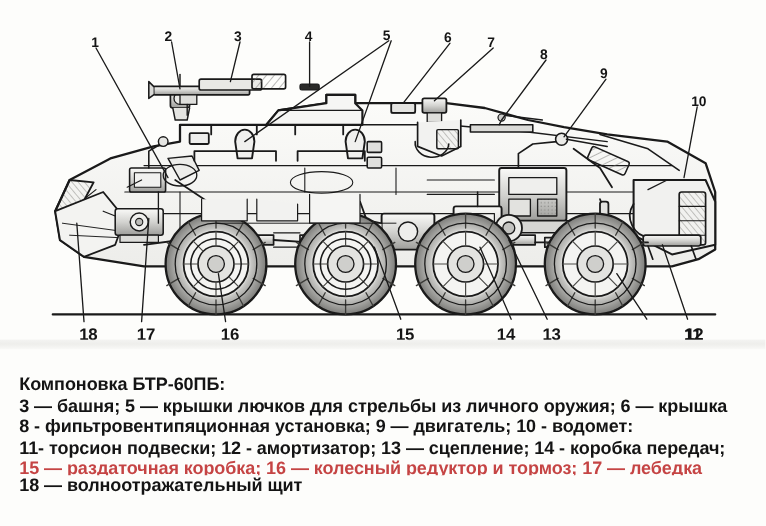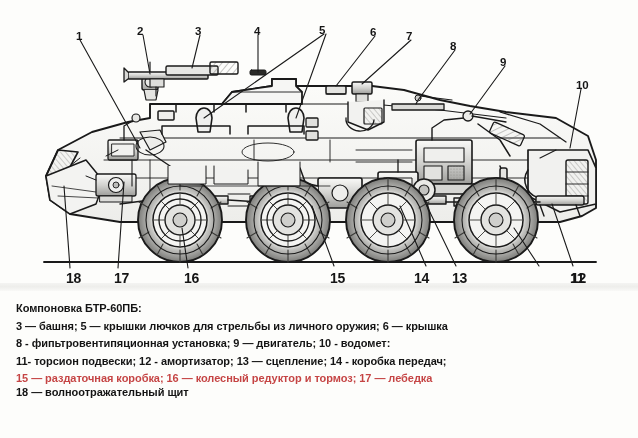--- a/index.html
+++ b/index.html
@@ -31,24 +31,24 @@
 
   .band{
     position:absolute;left:0;top:283px;width:638px;height:8px;
     background:linear-gradient(180deg,#f1f1ef 0%,#e9e9e6 45%,#f7f7f5 100%);
     opacity:.75;
   }
 
   
   .caption{
     position:absolute;
-    left:16px;top:300px;
+    left:16px;top:312px;
     width:612px;
     color:#141414;
-    font-size:11px;
+    font-size:15px;
     font-weight:bold;
     line-height:17.6px;
     letter-spacing:-0.05px;
   }
   .caption .line{white-space:nowrap;}
   .caption .line.faded{
     color:#b91c1c;
     opacity:.82;
     height:14px;
     overflow:hidden;

